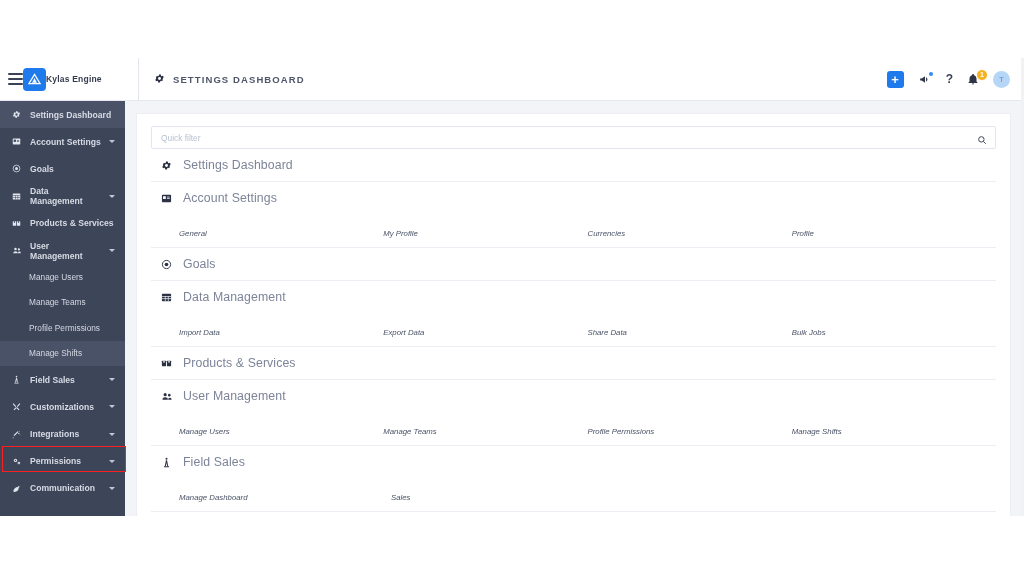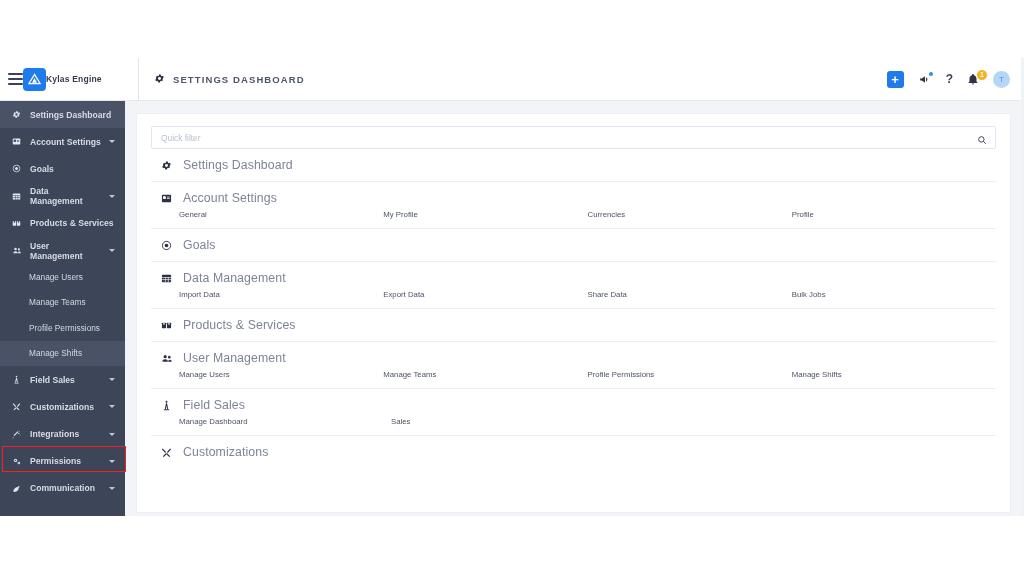--- a/index.html
+++ b/index.html
@@ -186,22 +186,23 @@
     display:flex; align-items:center; gap:9px;
     padding-left: 10px;
   }
   .section-head .sec-ico { color:#2c3243; display:flex; align-items:center; width:13px; flex:none;}
   .section-title {
     font-size: 12.3px; color:#7d8499; font-weight: normal;
     letter-spacing:.1px;
   }
   .sub-row {
     display:flex;
-    margin-top: 5px;
+    margin-top: 24px;
     padding-left: 28px;
+    font-style: italic;
   }
   .sub-item {
     width: 212px;
     font-size: 7.8px;
     color:#4b5367;
     cursor:pointer;
     white-space:nowrap;
   }
 
   .bottom-fill { height: 60px; background:#ffffff; }

